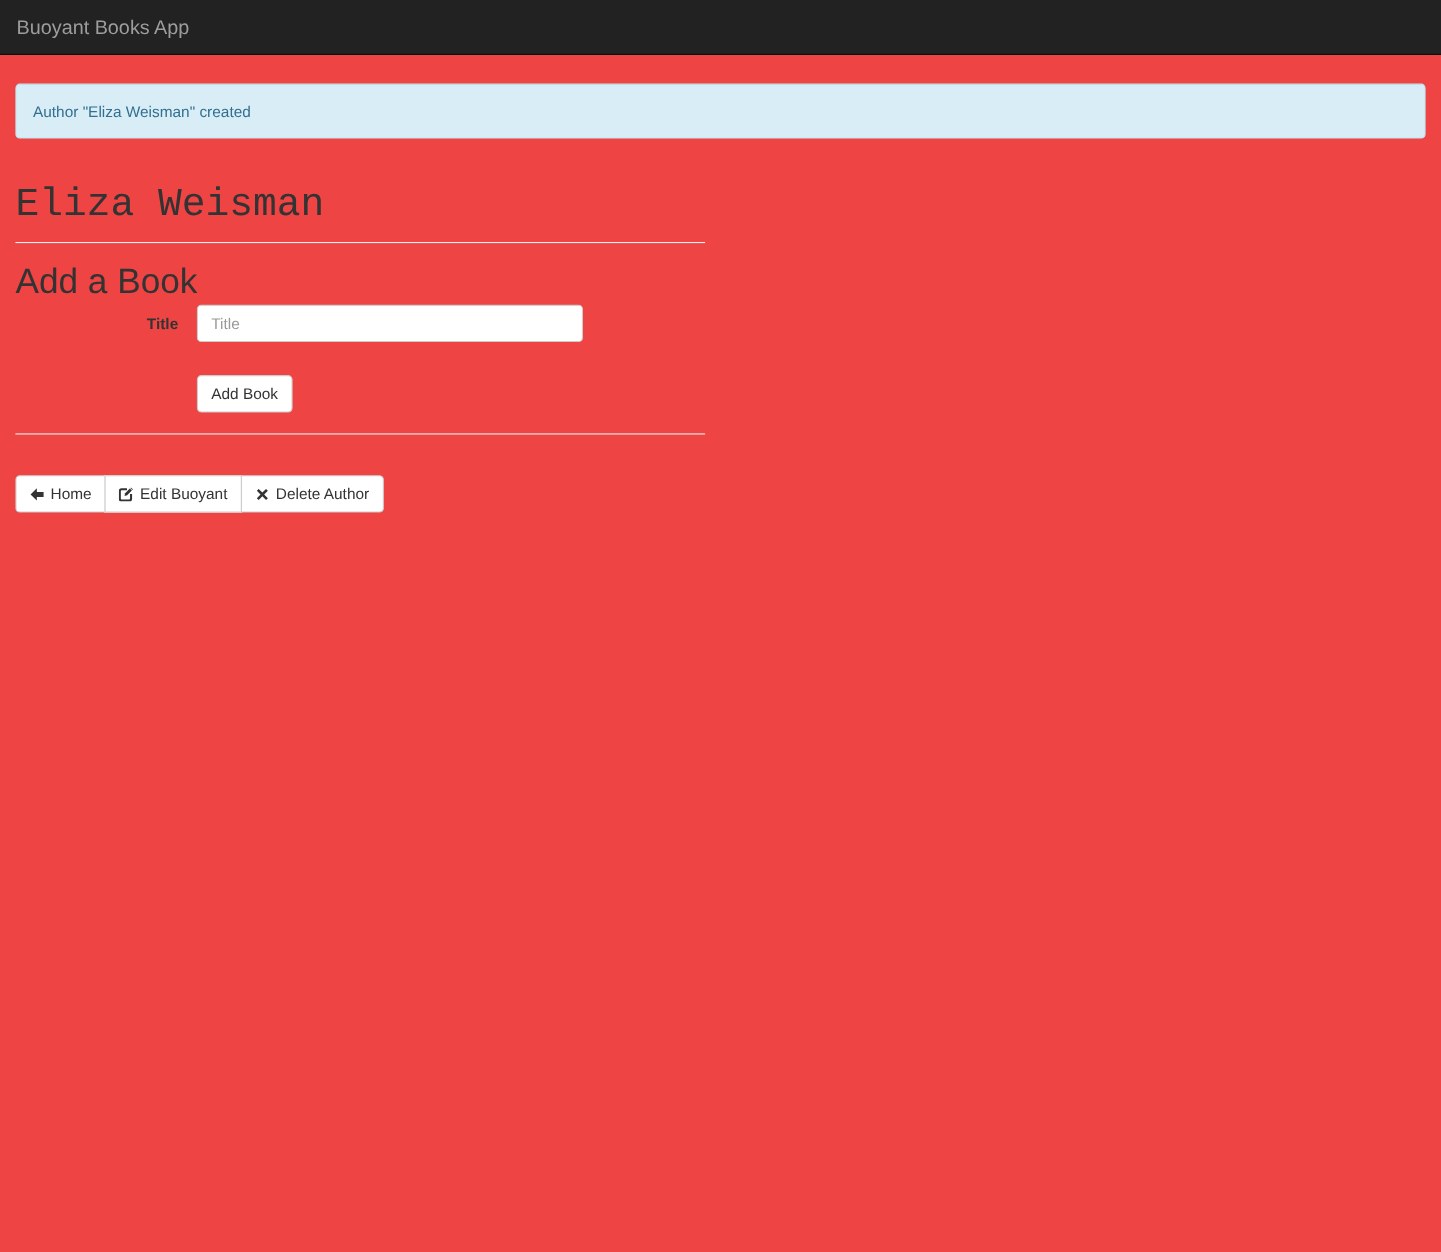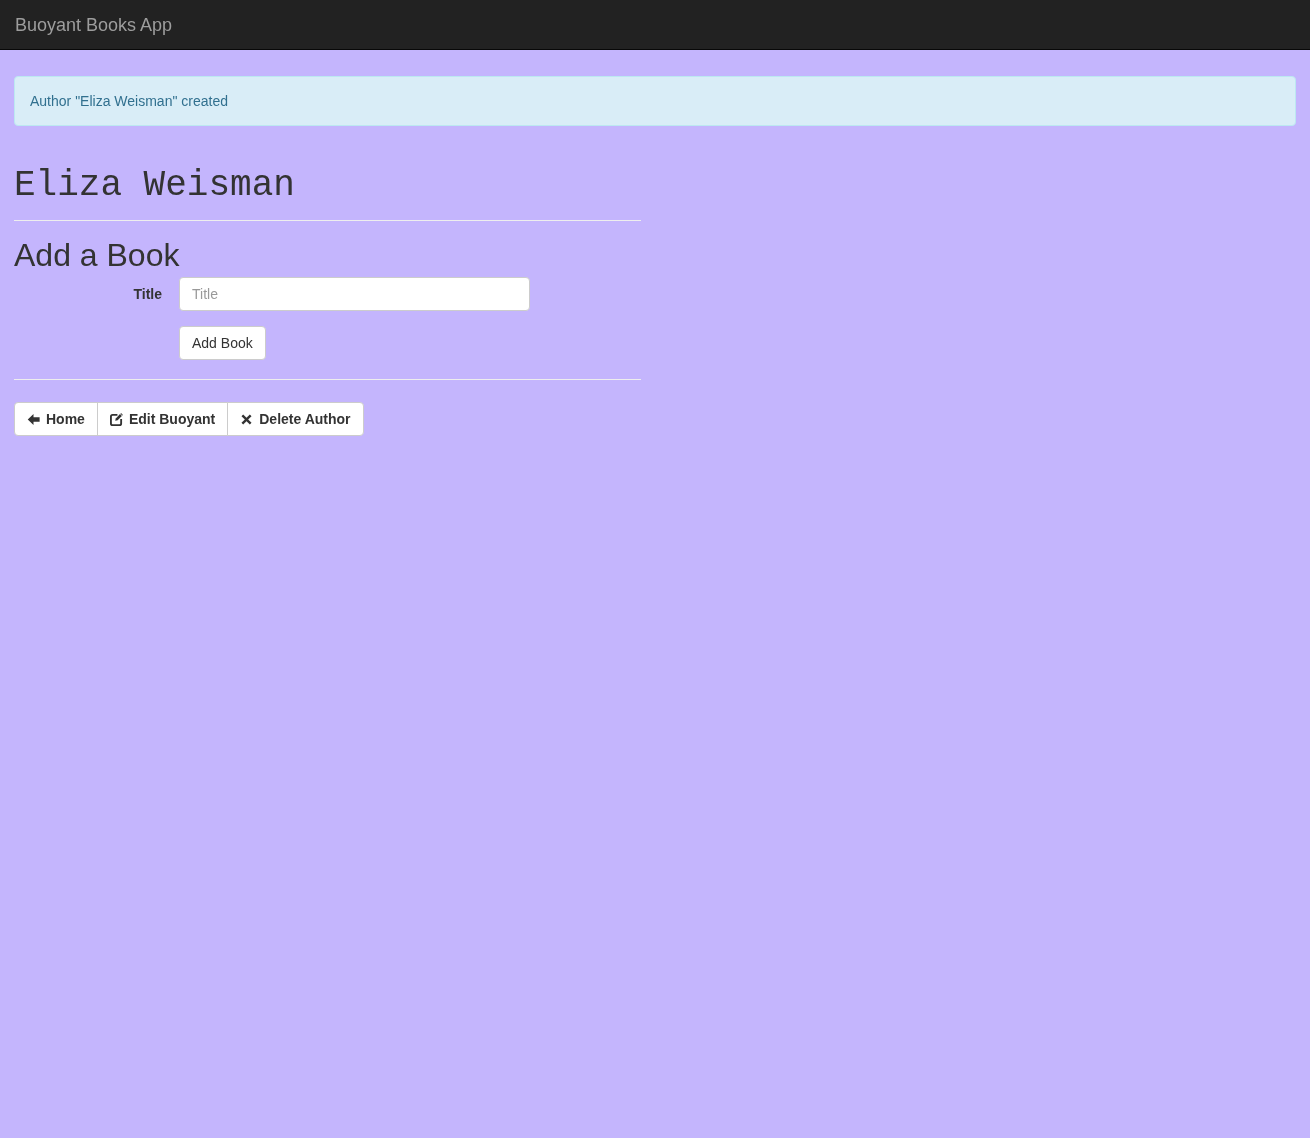--- a/index.html
+++ b/index.html
@@ -4,21 +4,21 @@
 <style>
   * { box-sizing: border-box; }
   html, body {
     margin: 0;
     padding: 0;
     background: #ffffff;
     font-family: "Liberation Sans", sans-serif;
     font-size: 14px;
     color: #333333;
   }
-  .page { width: 1310px; min-height: 1138px; background: #c4b5fd; }
+  .page { width: 1310px; min-height: 1138px; background: #ef4444; }
 
   
   .navbar {
     height: 50px;
     background: #222222;
     border-bottom: 1px solid #080808;
   }
   .navbar-brand {
     display: inline-block;
     padding: 15px 15px;
@@ -97,33 +97,33 @@
     font-size: 14px;
     font-family: "Liberation Sans", sans-serif;
     line-height: 20px;
     color: #333333;
     background: #ffffff;
     border: 1px solid #cccccc;
     border-radius: 4px;
     cursor: pointer;
     text-decoration: none;
     white-space: nowrap;
+    margin-top: 15px;
   }
 
   hr.rule-2 { border: none; border-top: 1px solid #eeeeee; margin: 19px 0 22px 0; }
 
   
   .btn-group { display: inline-flex; }
   .btn-group .btn {
     display: inline-flex;
     align-items: center;
     border-radius: 0;
     margin-left: -1px;
     position: relative;
-    font-weight: bold;
   }
   .btn-group .btn:first-child { border-radius: 4px 0 0 4px; margin-left: 0; }
   .btn-group .btn:last-child { border-radius: 0 4px 4px 0; align-items: center; }
 
   .icon {
     display: inline-flex;
     width: 13px;
     height: 13px;
     margin-right: 6px;
     position: relative;

